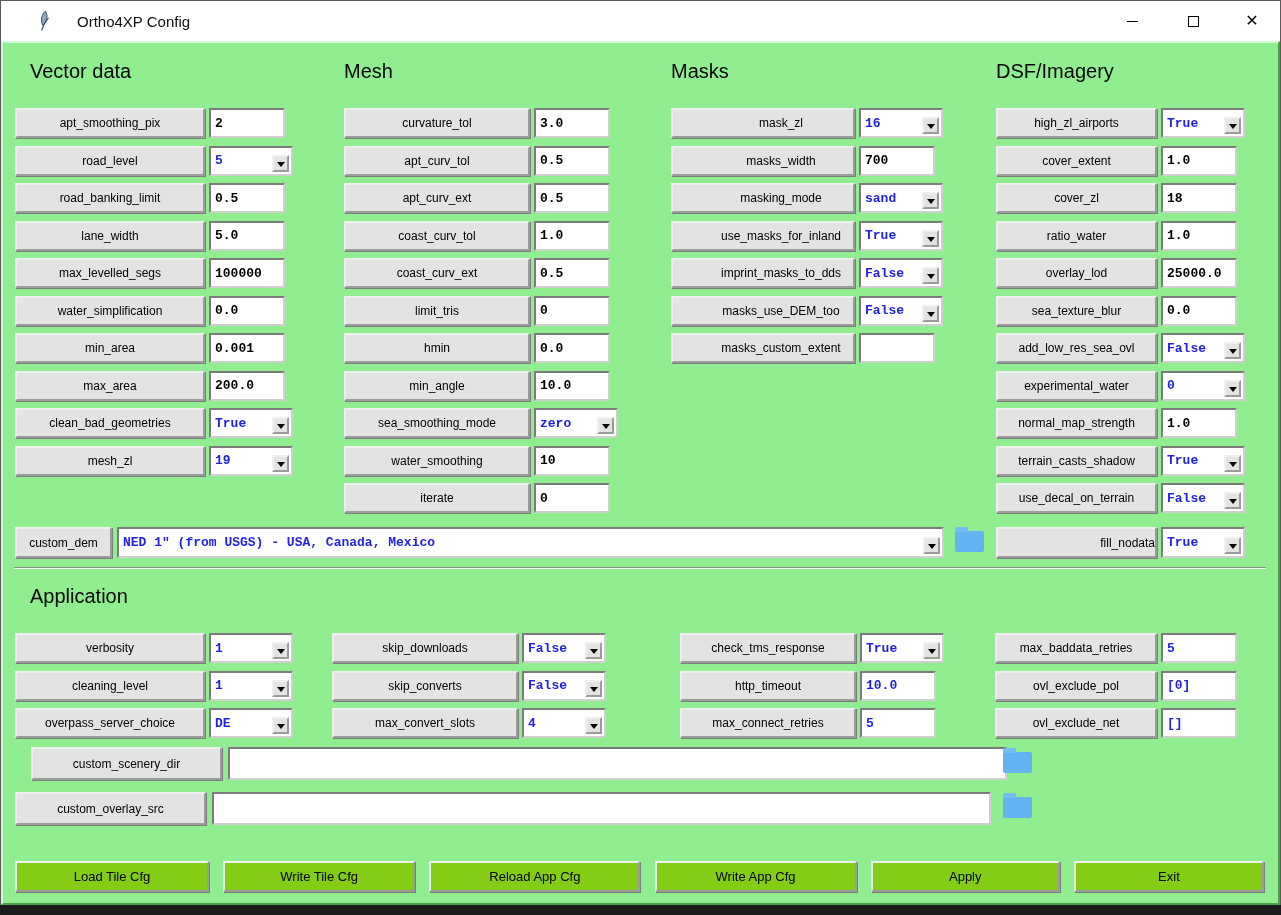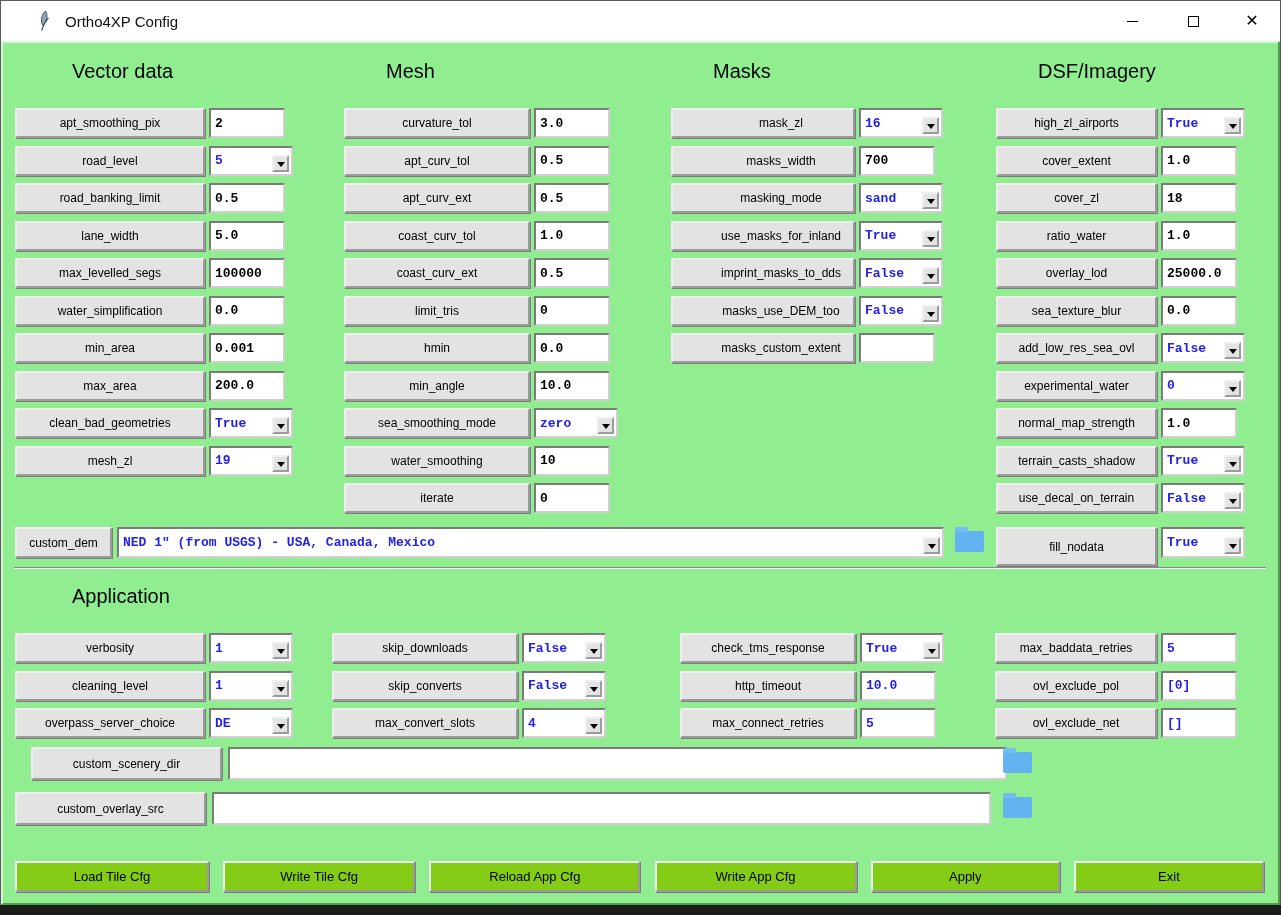--- a/index.html
+++ b/index.html
@@ -8,35 +8,35 @@
     position: relative; width: 1281px; height: 915px; overflow: hidden;
     background: #90ee90; font-family: "Liberation Sans", sans-serif;
     box-shadow: inset 0 0 0 1px #5a5a5a;
   }
   
   .titlebar {
     position:absolute; top:1px; left:1px; right:1px; height:40px;
     background:#ffffff; display:flex; align-items:center;
   }
   .app-icon { margin-left:36px; width:16px; height:22px; display:flex; align-items:center; }
-  .title-text { margin-left:12px; font-size:15px; color:#101010; }
+  .title-text { margin-left:24px; font-size:15px; color:#101010; }
   .win-btn { position:absolute; top:0; width:46px; height:40px; display:flex; align-items:center; justify-content:center; background:transparent; border:none; cursor:pointer; }
   .win-btn.min { left:1108px; } .win-btn.max { left:1169px; } .win-btn.close { left:1228px; }
   .glyph-min { width:11px; height:0; border-top:1px solid #000; display:block; }
   .glyph-max { width:11px; height:11px; border:1px solid #000; display:block; }
   .glyph-close { font-size:16px; font-weight:400; color:#000; font-family:"DejaVu Sans",sans-serif; line-height:1; }
   
   .main {
     position:absolute; left:1px; right:1px; top:41px; height:864px;
     background:#90ee90;
     border:2px solid; border-color:#d6f7d6 #4e9e4e #4e9e4e #d6f7d6;
   }
   .console-strip { position:absolute; left:0; right:0; top:905px; height:10px; background:#1b1b1b; }
   
-  .sec-title { position:absolute; font-size:20px; color:#060606; letter-spacing:0;margin-left:42px; }
+  .sec-title { position:absolute; font-size:20px; color:#060606; letter-spacing:0; }
   .col { position:absolute; display:flex; flex-direction:column; row-gap:7.5px; }
   .frow { display:flex; gap:4px; height:30px; }
   button.lbl {
     height:30px; background:#e3e3e3; border:2px outset #efefef;
     box-shadow:1px 1px 0 #7d7d7d;
     font-family:"Liberation Sans",sans-serif; font-size:12px; color:#000; cursor:pointer;
   }
   .entry, .combo {
     height:30px; background:#fff; border:2px inset #cfcfcf; position:relative;
     display:flex; align-items:center; overflow:hidden;
@@ -62,21 +62,21 @@
   .c-vec button.lbl { width:190px; }
   .c-mesh button.lbl { width:186px; }
   .c-masks button.lbl { width:184px;padding-left:36px; }
   .c-dsf button.lbl { width:161px; }
   .c-dsf .entry { width:76px; } .c-dsf .combo { width:84px; }
   
   .dem-row { position:absolute; top:527px; left:15px; display:flex; gap:5px; height:31px; }
   .dem-row button.lbl { width:97px; height:31px; }
   .dem-combo { width:827px; height:31px; }
   .fill-row { position:absolute; top:527px; left:996px; display:flex; gap:4px; height:31px; }
-  .fill-row button.lbl { width:161px; height:39px; }
+  .fill-row button.lbl { width:161px; height:31px;text-align:right; }
   .fill-row .combo { width:84px; height:31px; }
   .dir-row { position:absolute; left:15px; display:flex; gap:6px; height:33px; }
   .dir-row button.lbl { width:191px; height:33px; }
   .dir-entry { width:779px; height:33px; }
   .footer { position:absolute; left:15px; top:861px; width:1249px; display:flex; justify-content:space-between; }
   button.footer-btn {
     height:31px; background:#84cc16; border:2px outset #efefef; box-shadow:1px 1px 0 #7d7d7d;
     font-family:"Liberation Sans",sans-serif; font-size:13px; color:#000; cursor:pointer;
   }
 </style>

